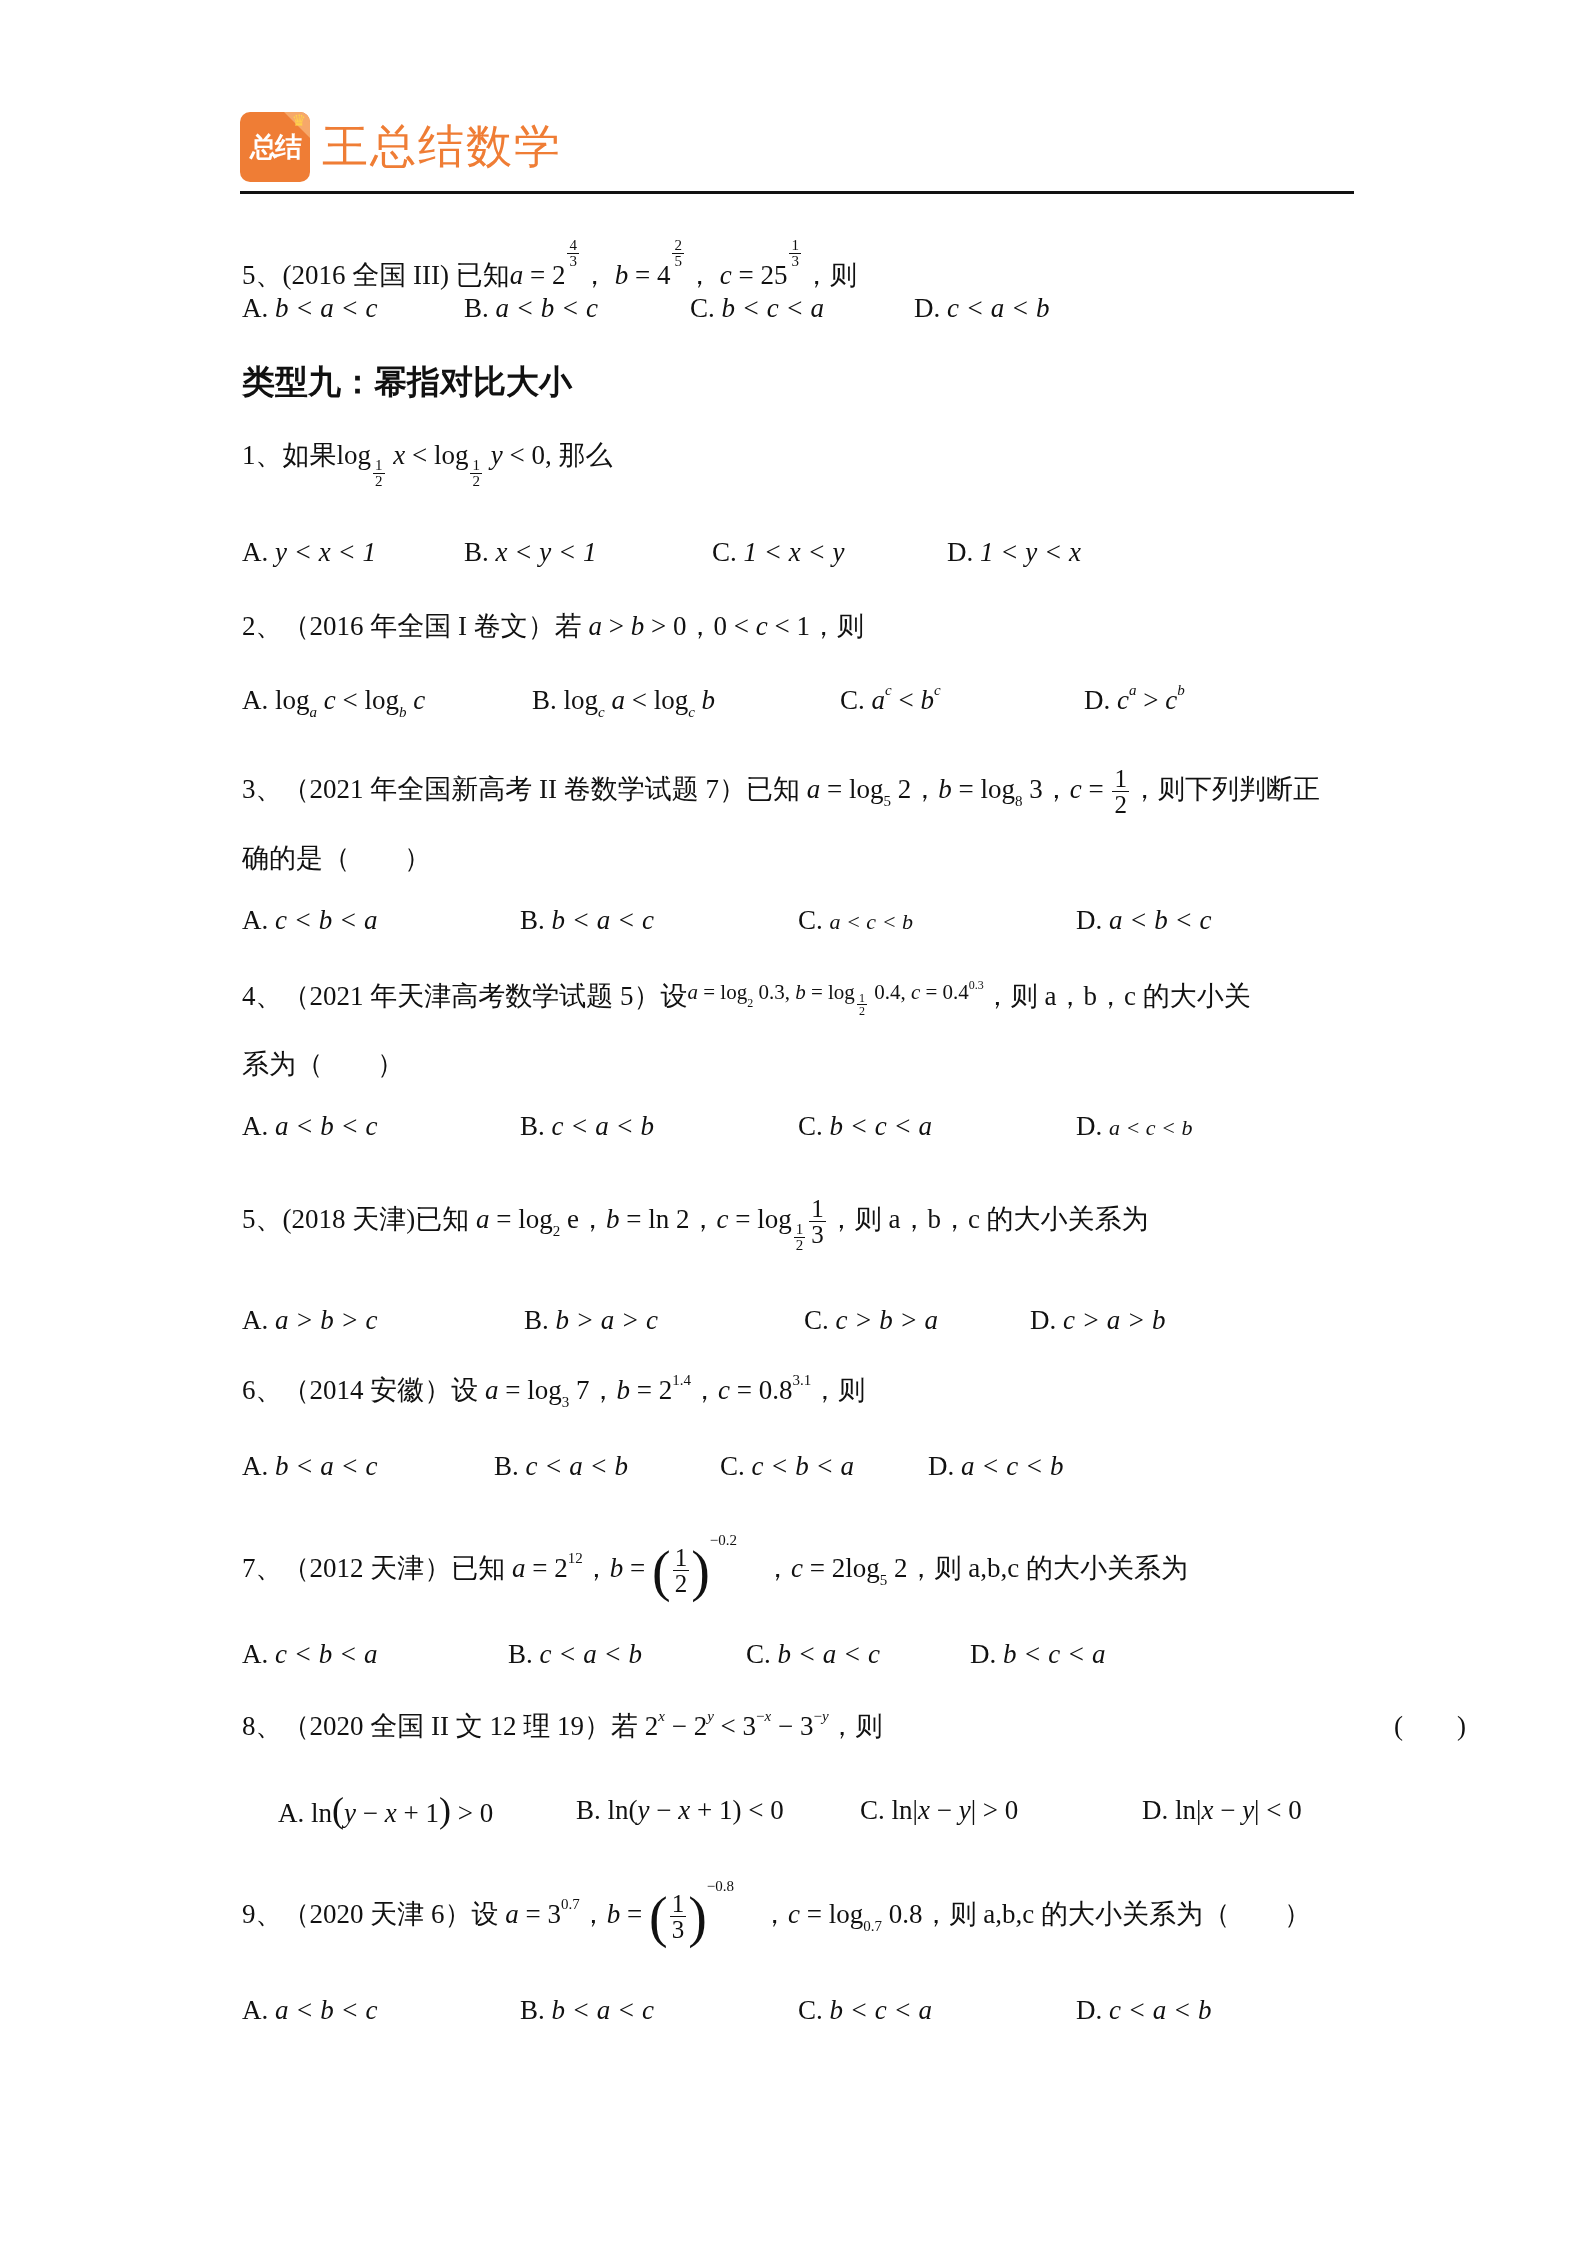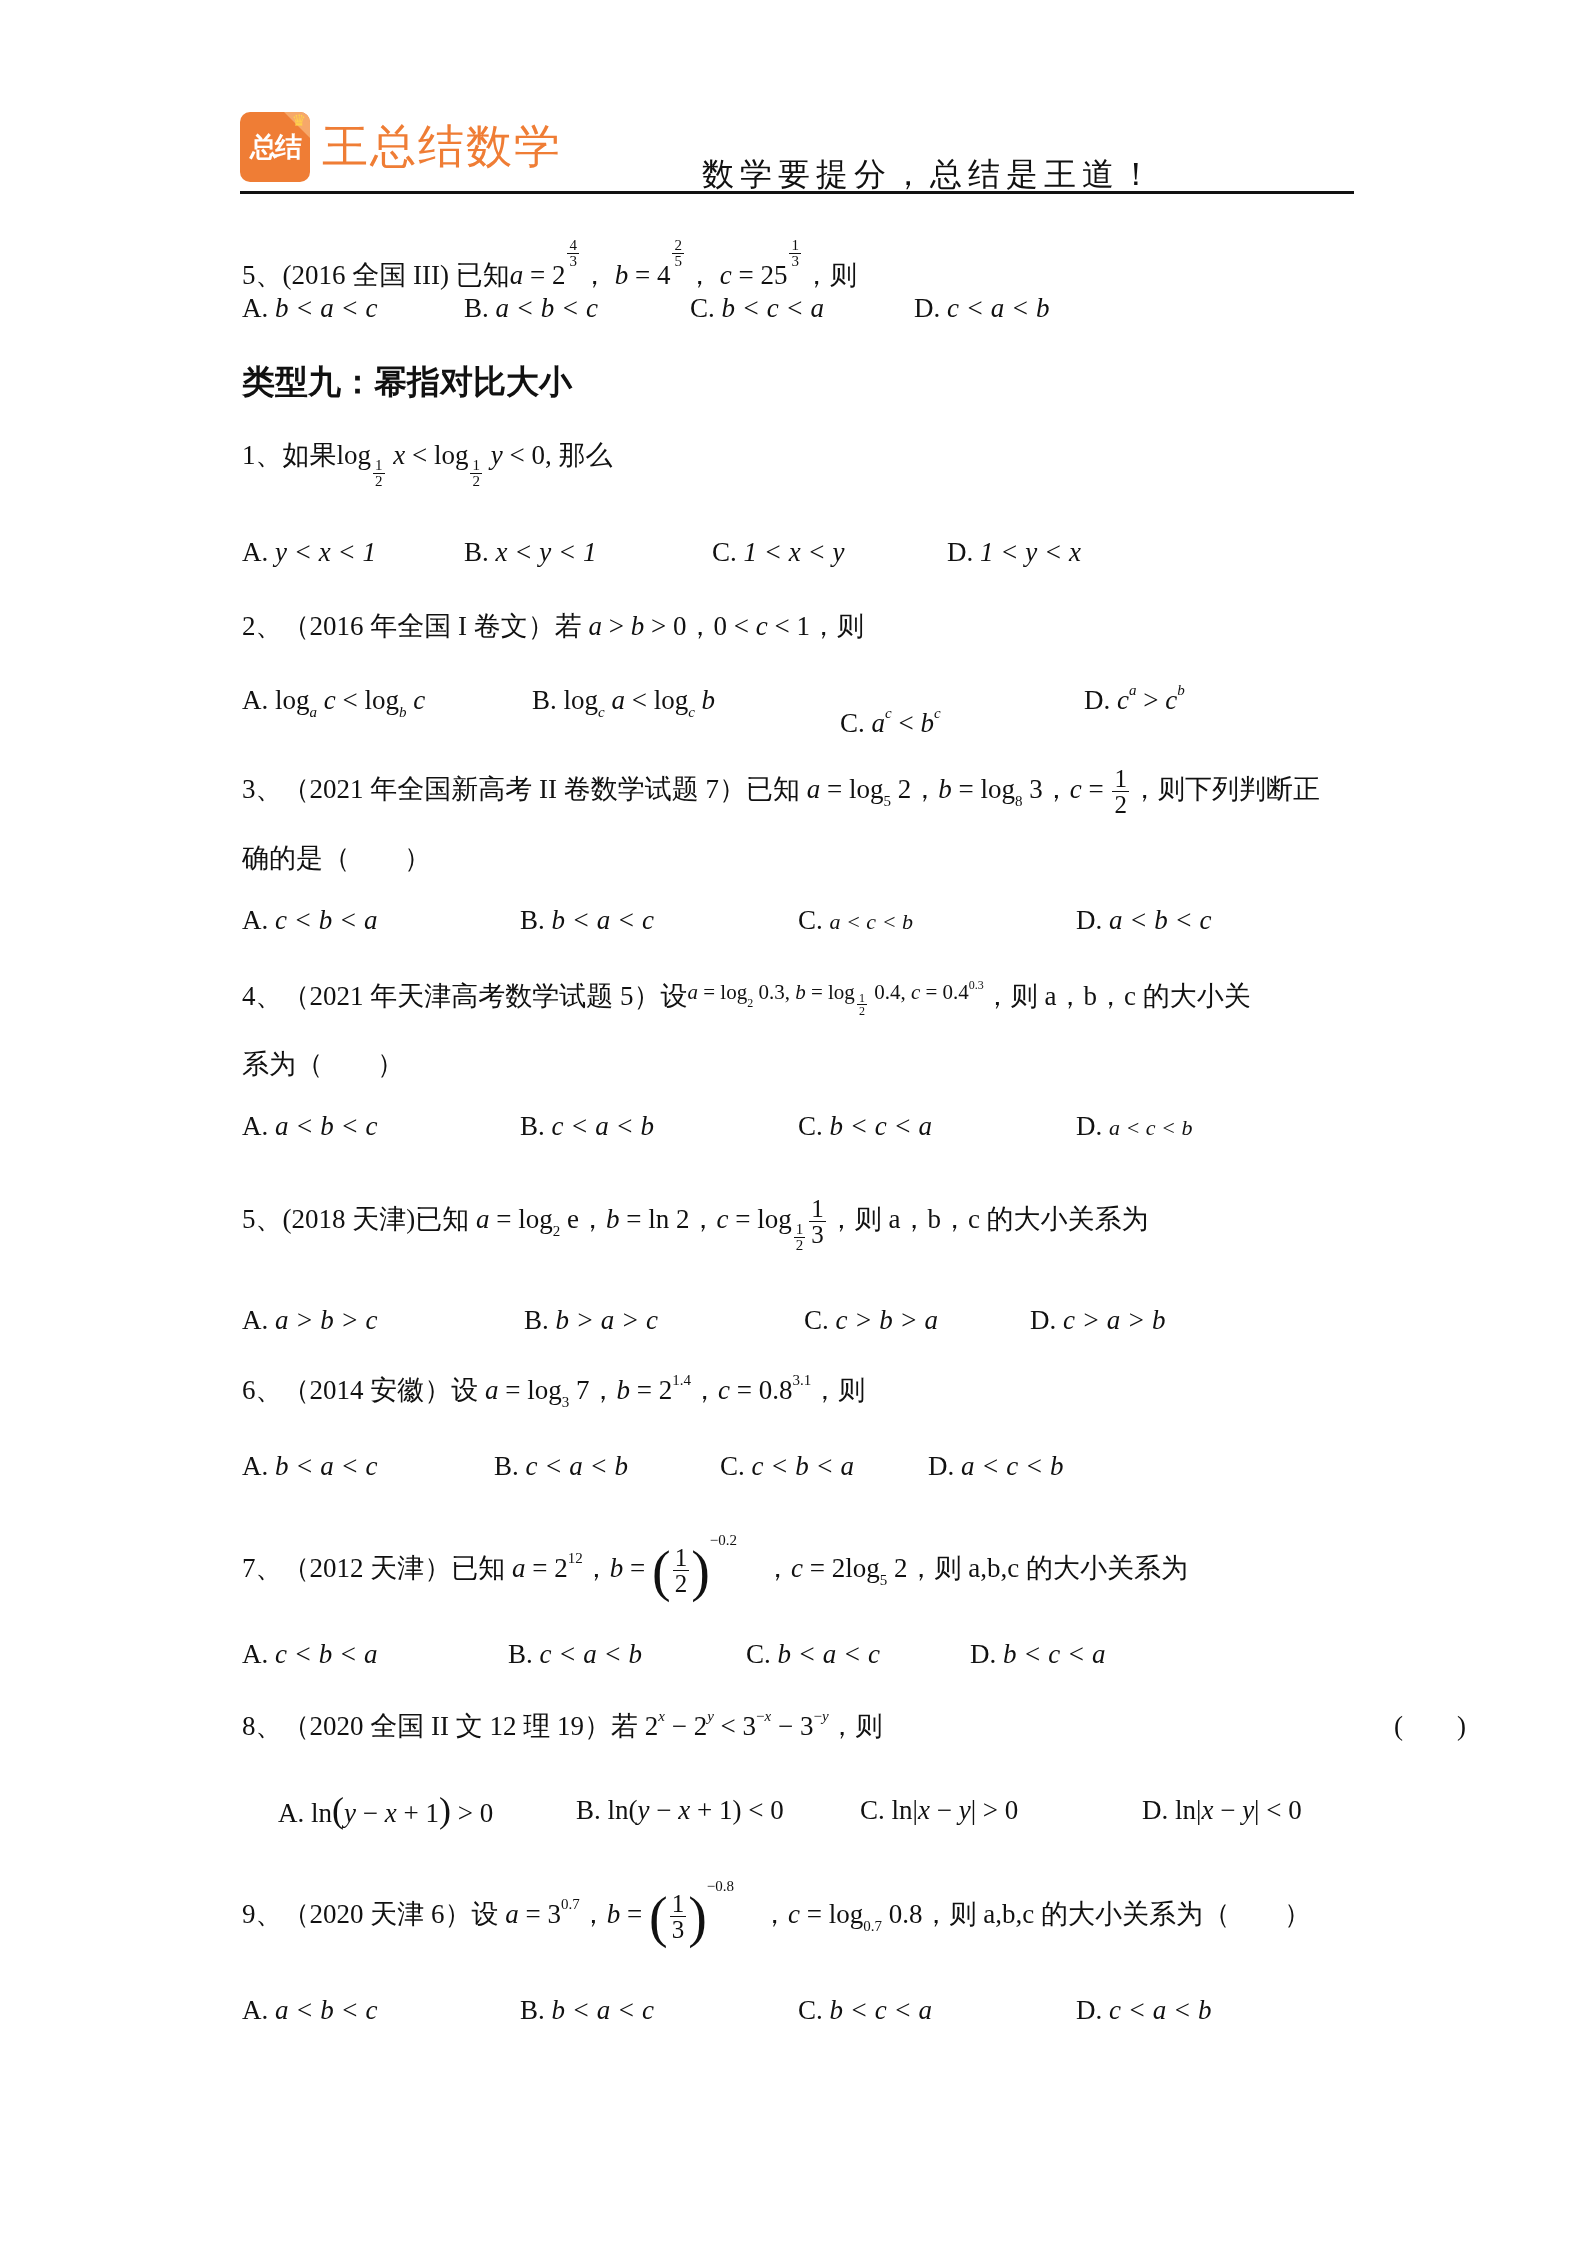--- a/index.html
+++ b/index.html
@@ -33,21 +33,20 @@
 </head>
 <body>
 
 <div class="header">
   <div class="logo-box">
     <span class="fold"></span>
     <span class="crown">♛</span>
     <span>总结</span>
   </div>
   <div class="brand">王总结数学</div>
-  <div class="slogan">数学要提分，总结是王道！</div>
   <div class="header-rule"></div>
 </div>
 
 <div class="line" style="top:238px;">
   <span>5、</span><span>(2016 全国 III)</span>
   <span>已知</span><span class="m">a</span> = <span>2</span><span class="frac sm" style="vertical-align:18px;"><span class="num">4</span><span>3</span></span>，
   <span class="m">b</span> = <span>4</span><span class="frac sm" style="vertical-align:18px;"><span class="num">2</span><span>5</span></span>，
   <span class="m">c</span> = <span>25</span><span class="frac sm" style="vertical-align:18px;"><span class="num">1</span><span>3</span></span><span>，则</span>
 </div>
 <div class="line" style="top:288px;">
@@ -68,21 +67,21 @@
   <span class="opt" style="left:470px;"><span>C.</span> <span class="m">1 &lt; x &lt; y</span></span>
   <span class="opt" style="left:705px;"><span>D.</span> <span class="m">1 &lt; y &lt; x</span></span>
 </div>
 
 <div class="line" style="top:606px;">
   <span>2、</span><span>（2016 年全国 I 卷文）</span>若 <span class="m">a</span> &gt; <span class="m">b</span> &gt; 0，0 &lt; <span class="m">c</span> &lt; 1，则
 </div>
 <div class="line" style="top:680px;">
   <span class="opt" style="left:0;">A. log<sub class="m">a</sub> <span class="m">c</span> &lt; log<sub class="m">b</sub> <span class="m">c</span></span>
   <span class="opt" style="left:290px;">B. log<sub class="m">c</sub> <span class="m">a</span> &lt; log<sub class="m">c</sub> <span class="m">b</span></span>
-  <span class="opt" style="left:598px;margin-top:23px;">C. <span class="m">a<sup>c</sup></span> &lt; <span class="m">b<sup>c</sup></span></span>
+  <span class="opt" style="left:598px;">C. <span class="m">a<sup>c</sup></span> &lt; <span class="m">b<sup>c</sup></span></span>
   <span class="opt" style="left:842px;">D. <span class="m">c<sup>a</sup></span> &gt; <span class="m">c<sup>b</sup></span></span>
 </div>
 
 <div class="line" style="top:766px;">
   <span>3、</span><span>（2021 年全国新高考 II 卷数学试题 7）</span>已知 <span class="m">a</span> = log<sub>5</sub> 2，<span class="m">b</span> = log<sub>8</sub> 3，<span class="m">c</span> = <span class="frac md"><span class="num">1</span><span>2</span></span><span>，则下列判断正</span>
 </div>
 <div class="line" style="top:838px;">确的是（　　）</div>
 <div class="line" style="top:900px;">
   <span class="opt" style="left:0;"><span>A.</span> <span class="m">c &lt; b &lt; a</span></span>
   <span class="opt" style="left:278px;"><span>B.</span> <span class="m">b &lt; a &lt; c</span></span>

